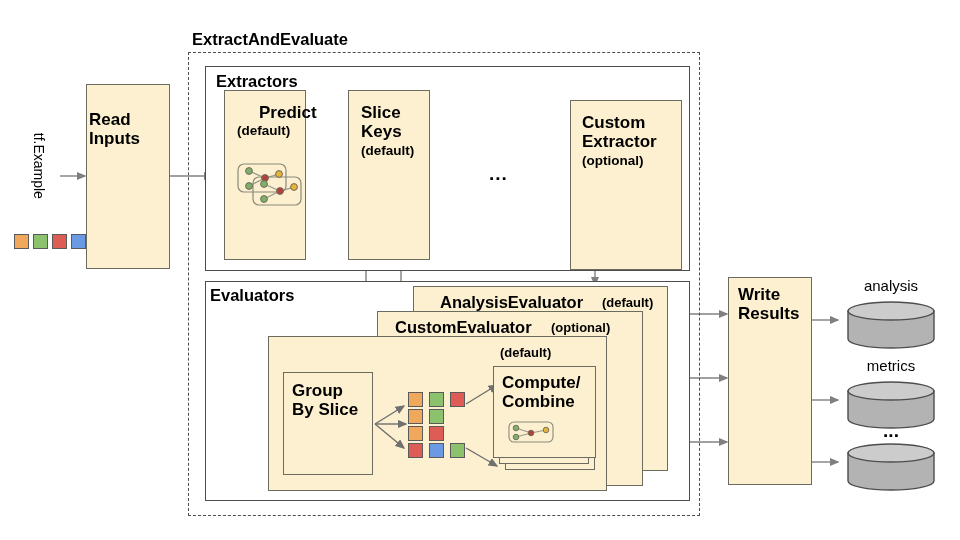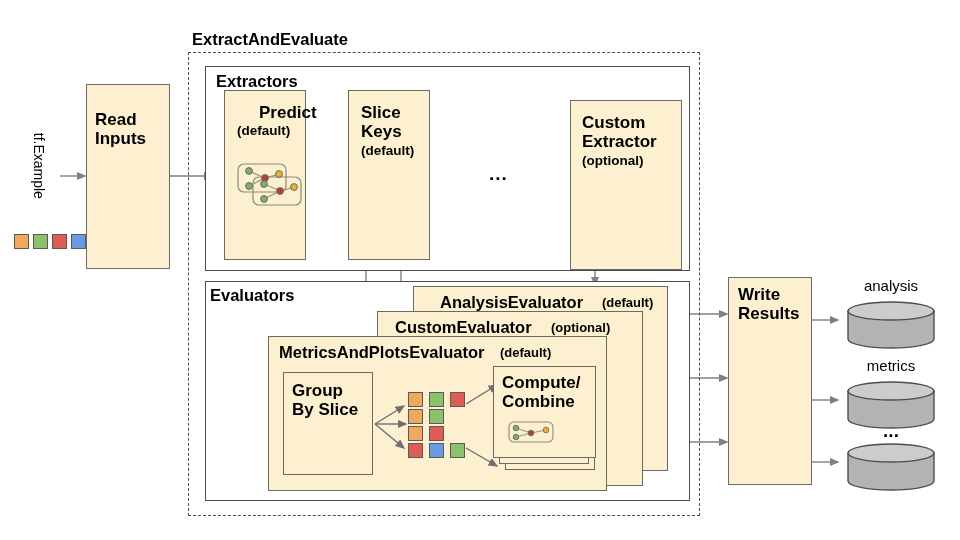--- a/index.html
+++ b/index.html
@@ -67,21 +67,21 @@
     </g>
   </svg>
 
   <div class="abs dashbox" style="left:188px;top:52px;width:512px;height:464px;"></div>
   <div class="t lbl-group" style="left:192px;top:30px;">ExtractAndEvaluate</div>
 
   <div class="abs plainbox" style="left:205px;top:66px;width:485px;height:205px;"></div>
   <div class="t lbl-group" style="left:216px;top:72px;">Extractors</div>
 
   <div class="abs ybox" style="left:86px;top:84px;width:84px;height:185px;">
-    <div class="t box-title" style="left:8px;top:25px;"><span style="display:block">Read</span><span style="display:block">Inputs</span></div>
+    <div class="t box-title" style="left:2px;top:25px;"><span style="display:block">Read</span><span style="display:block">Inputs</span></div>
   </div>
 
   <div class="abs ybox" style="left:224px;top:90px;width:82px;height:170px;">
     <div class="t box-title" style="left:12px;top:12px;margin-left:22px;">Predict</div>
     <div class="t box-sub" style="left:12px;top:32px;">(default)</div>
 
     <svg width="82" height="170">
       <g stroke="#8a8a7a" stroke-width="1.2" fill="none">
         <rect x="13" y="73" width="48" height="28" rx="6"></rect>
         <rect x="28" y="86" width="48" height="28" rx="6"></rect>
@@ -126,21 +126,20 @@
     <div class="t ev-title" style="left:18px;top:6px;margin-left:8px;">AnalysisEvaluator</div>
     <div class="t ev-sub" style="left:188px;top:9px;">(default)</div>
   </div>
 
   <div class="abs ybox" style="left:377px;top:311px;width:266px;height:175px;">
     <div class="t ev-title" style="left:17px;top:6px;">CustomEvaluator</div>
     <div class="t ev-sub" style="left:173px;top:9px;">(optional)</div>
   </div>
 
   <div class="abs ybox" style="left:268px;top:336px;width:339px;height:155px;">
-    <div class="t ev-title" style="left:10px;top:6px;">MetricsAndPlotsEvaluator</div>
     <div class="t ev-sub" style="left:231px;top:9px;">(default)</div>
   </div>
 
   <div class="abs ybox" style="left:283px;top:372px;width:90px;height:103px;">
     <div class="t box-title" style="left:8px;top:8px;"><span style="display:block">Group</span><span style="display:block">By Slice</span></div>
   </div>
 
   <svg width="960" height="540">
     <g stroke="#6e6e6e" stroke-width="1.4" fill="none">
       <line x1="375" y1="424" x2="404" y2="406" marker-end="url(#ahd)"></line>

